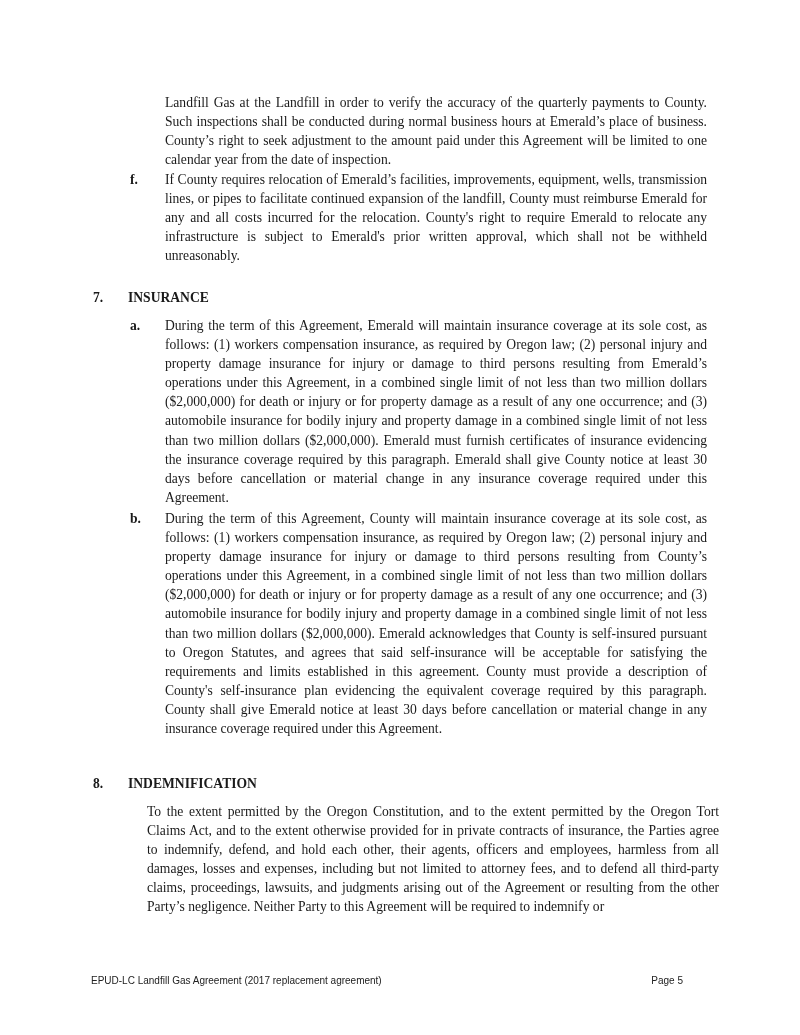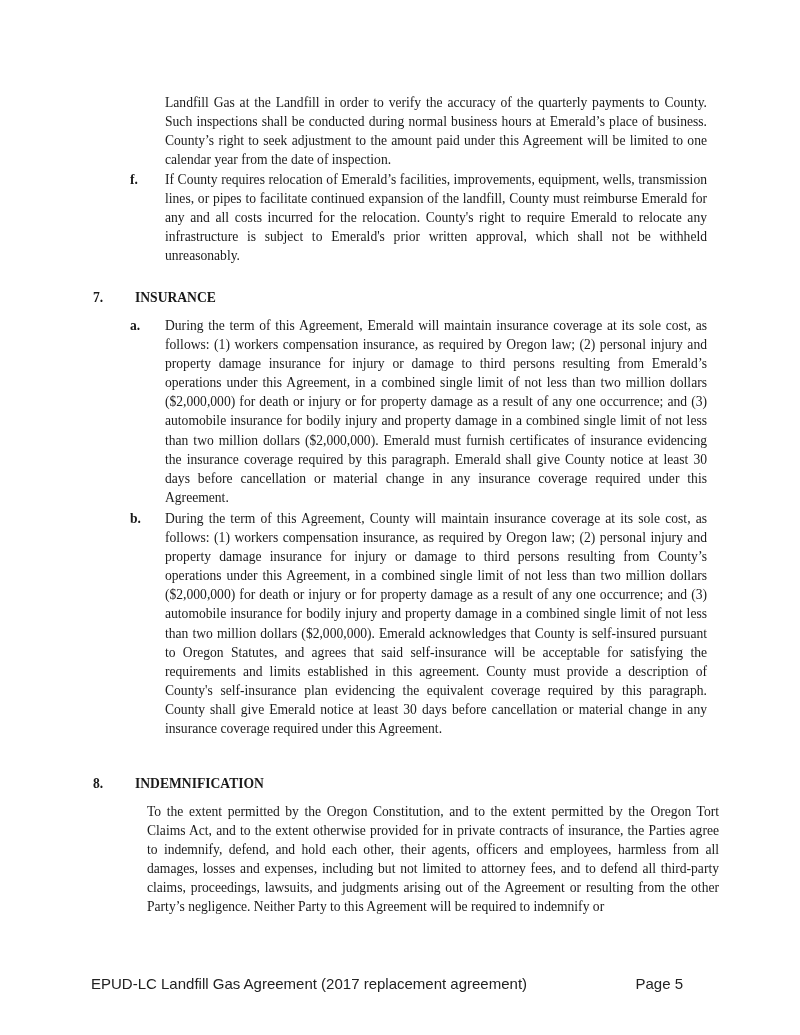--- a/index.html
+++ b/index.html
@@ -2,23 +2,23 @@
 <html><head>
   <meta charset="utf-8">
   <style>
     html, body { margin: 0; padding: 0; background: #ffffff; }
     body { width: 800px; height: 1035px; position: relative; overflow: hidden; color: #1a1a1a; }
     .page { position: absolute; left: 0; top: 0; width: 776px; height: 1035px; background: #fff; }
     .serif { font-family: "Liberation Serif", "DejaVu Serif", serif; font-size: 13.6px; line-height: 19.1px; }
     .para { position: absolute; left: 165px; width: 542px; text-align: justify; margin: 0; }
     .label { position: absolute; left: 130px; font-weight: bold; margin: 0; }
     .secnum { position: absolute; left: 93px; font-weight: bold; margin: 0; }
-    .sectitle { position: absolute; left: 135px; font-weight: bold; margin: 0; font-family: Liberation Serif, serif; }
+    .sectitle { position: absolute; left: 128px; font-weight: bold; margin: 0; font-family: Liberation Serif, serif; }
     .para.ind { left: 147px; width: 572px; }
-    .footer { position: absolute; top: 975px; font-family: "Liberation Sans", "DejaVu Sans", sans-serif; font-size: 15px; color: #222; }
+    .footer { position: absolute; top: 975px; font-family: "Liberation Sans", "DejaVu Sans", sans-serif; font-size: 10px; color: #222; }
     .footer-left { left: 91px; }
     .footer-right { right: 93px; }
   </style>
 </head>
 <body>
 
 <div class="page">
 
   <p class="para serif" style="top:93px;">Landfill Gas at the Landfill in order to verify the accuracy of the quarterly payments to County. Such inspections shall be conducted during normal business hours at Emerald’s place of business. County’s right to seek adjustment to the amount paid under this Agreement will be limited to one calendar year from the date of inspection.</p>
 

